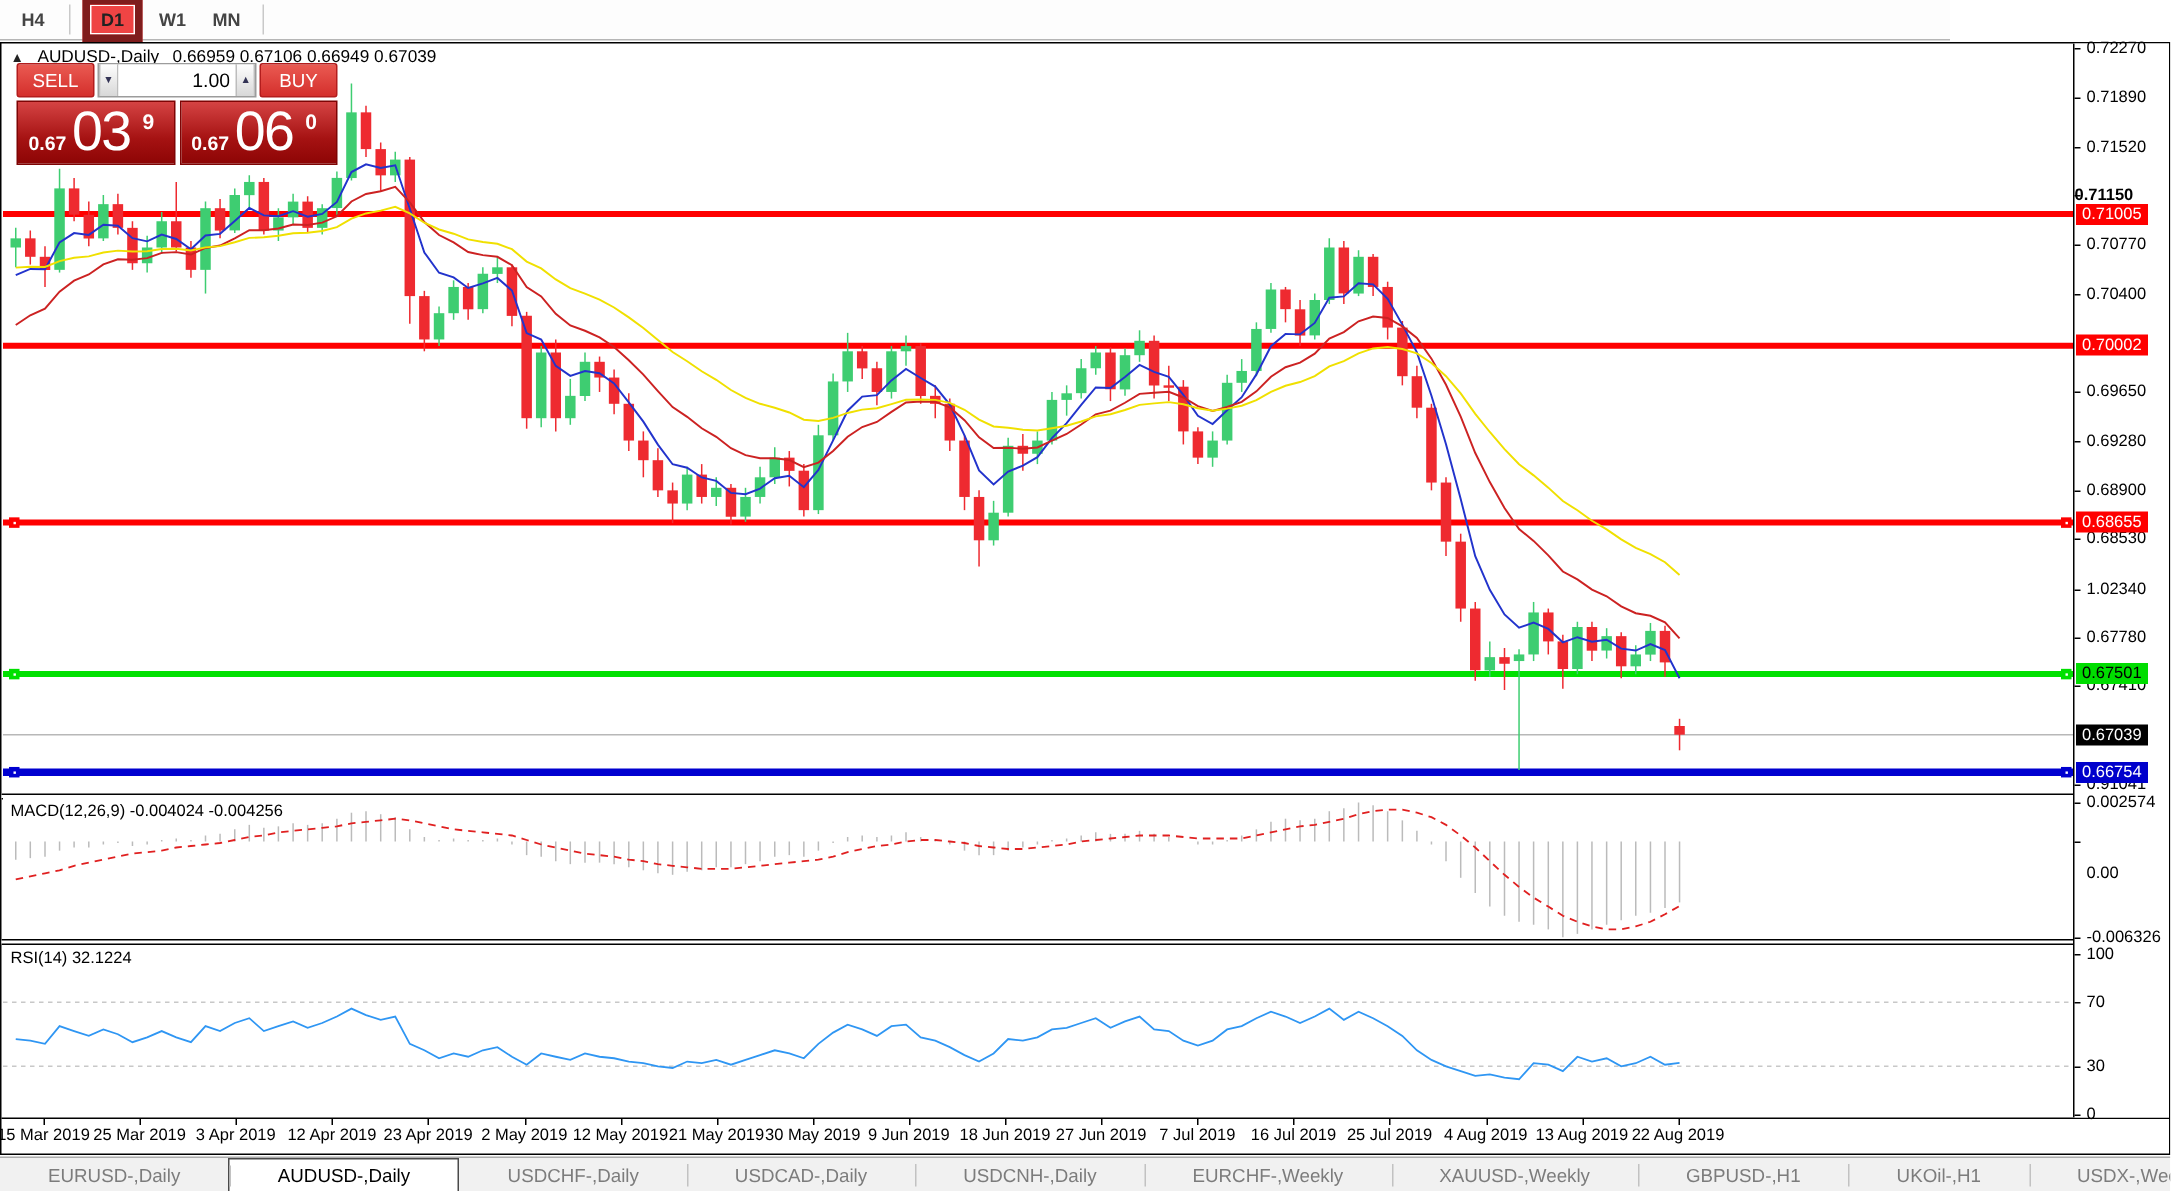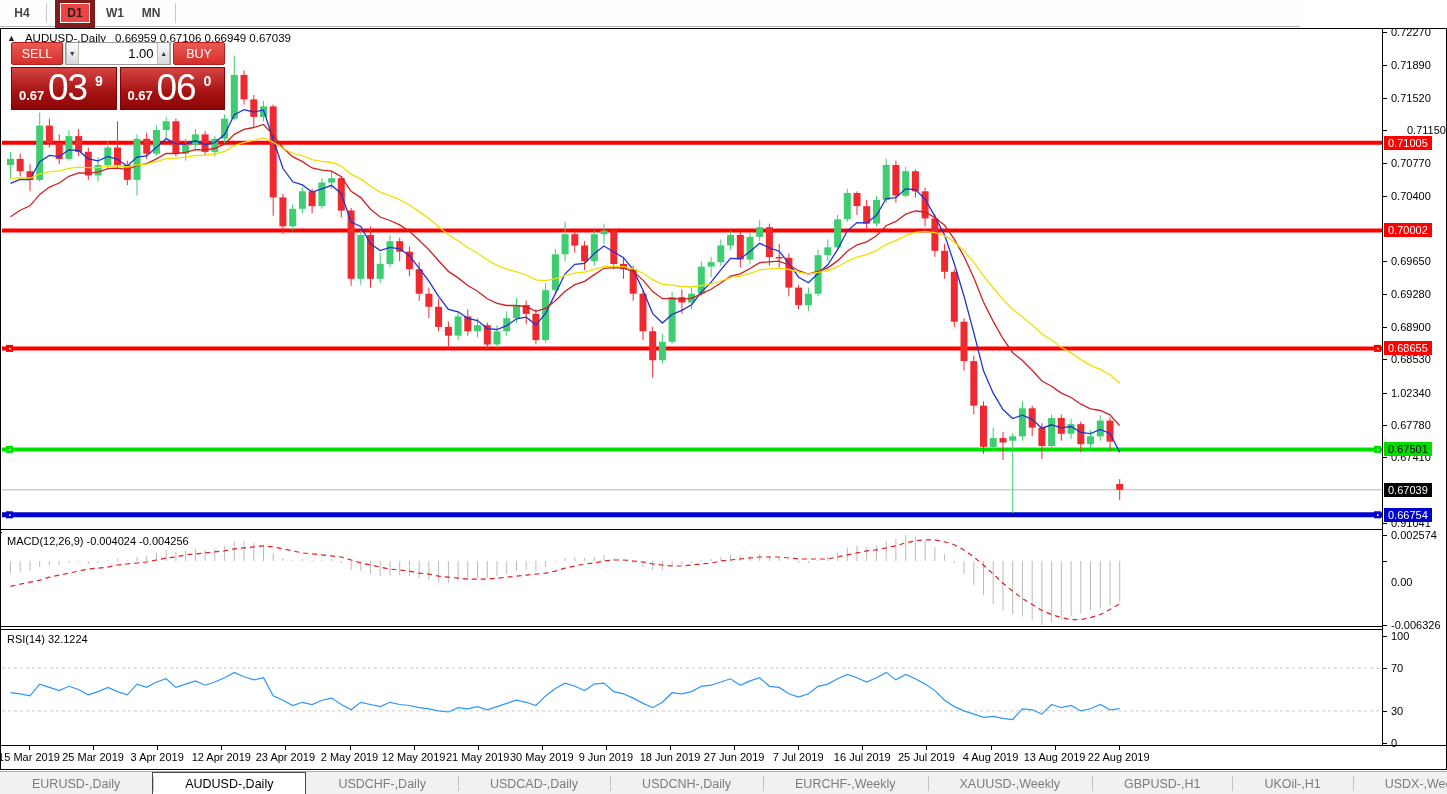--- a/index.html
+++ b/index.html
@@ -454,21 +454,21 @@
     <div class="bline" style="top:716px"></div>
 
     <div class="axis-col" id="price-axis">
         <div class="tick-dash" style="top: 3px;"></div>
         <div class="tick-lbl" style="left: 8px; top: -3px;">0.72270</div>
         <div class="tick-dash" style="top: 36px;"></div>
         <div class="tick-lbl" style="left: 8px; top: 30px;">0.71890</div>
         <div class="tick-dash" style="top: 69px;"></div>
         <div class="tick-lbl" style="left: 8px; top: 63px;">0.71520</div>
         <div class="tick-dash" style="top: 101px;"></div>
-        <div class="tick-lbl" style="left: 24px; top: 95px;">0.71150</div>
+        <div class="tick-lbl" style="left: 0; top: 95px; font-weight: bold;">0.71150</div>
         <div class="tick-dash" style="top: 134px;"></div>
         <div class="tick-lbl" style="left: 8px; top: 128px;">0.70770</div>
         <div class="tick-dash" style="top: 167px;"></div>
         <div class="tick-lbl" style="left: 8px; top: 161px;">0.70400</div>
         <div class="tick-dash" style="top: 232px;"></div>
         <div class="tick-lbl" style="left: 8px; top: 226px;">0.69650</div>
         <div class="tick-dash" style="top: 265px;"></div>
         <div class="tick-lbl" style="left: 8px; top: 259px;">0.69280</div>
         <div class="tick-dash" style="top: 298px;"></div>
         <div class="tick-lbl" style="left: 8px; top: 292px;">0.68900</div>

